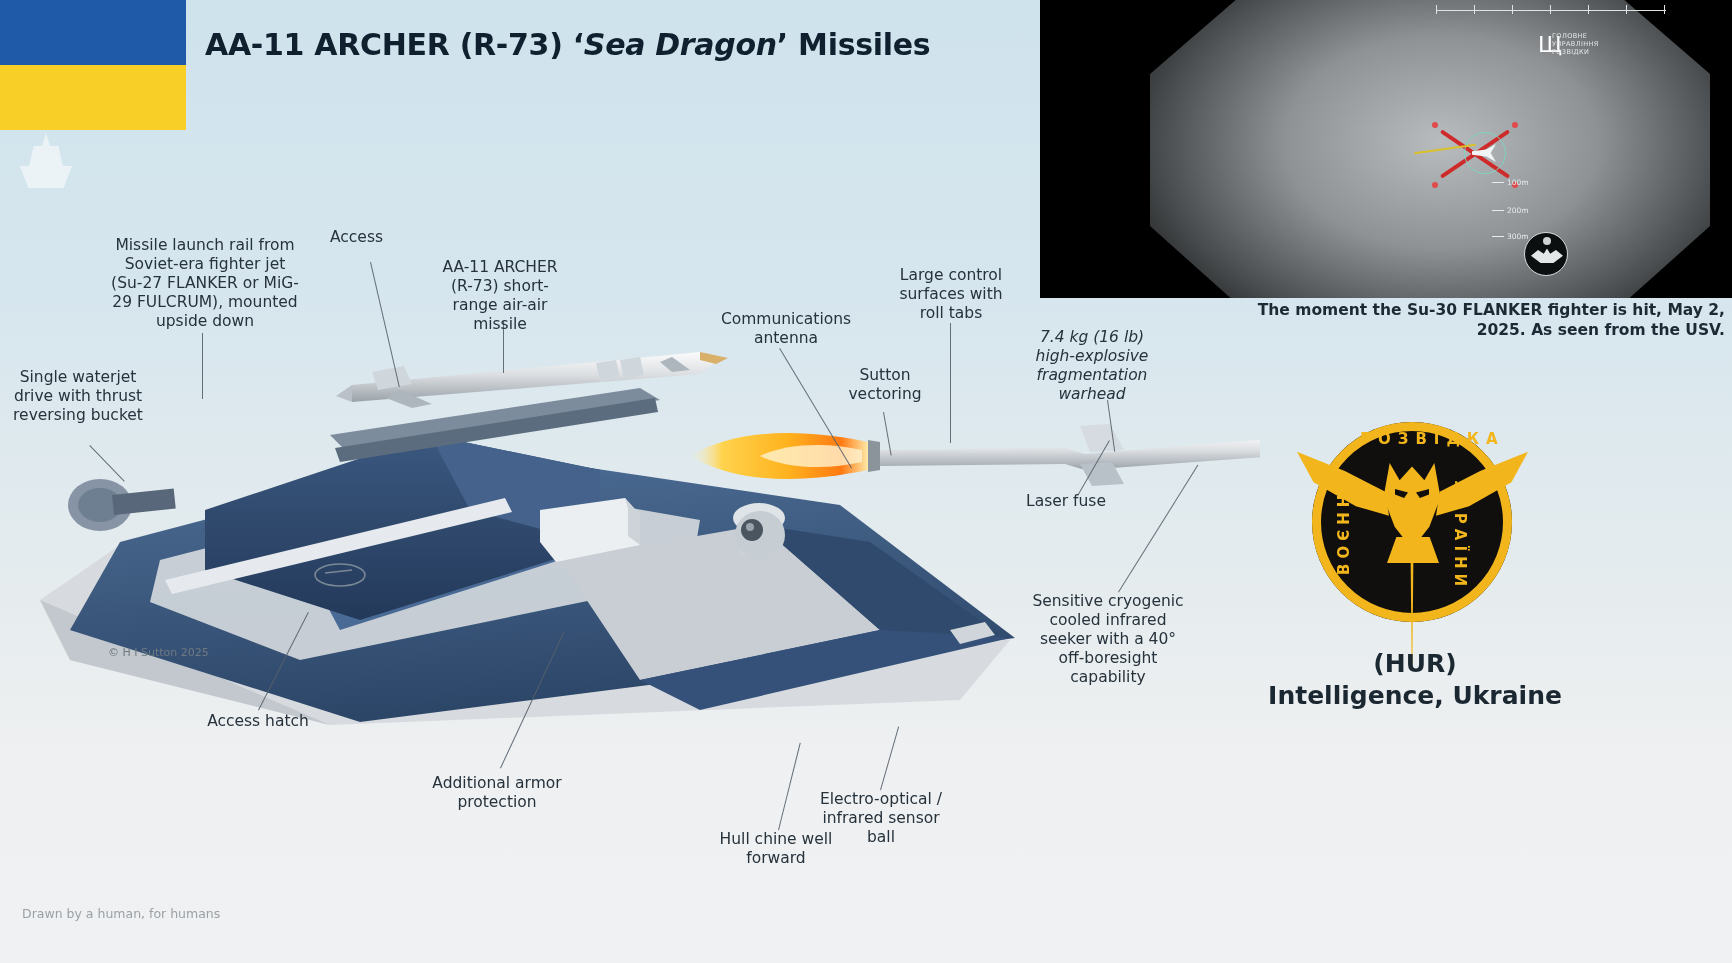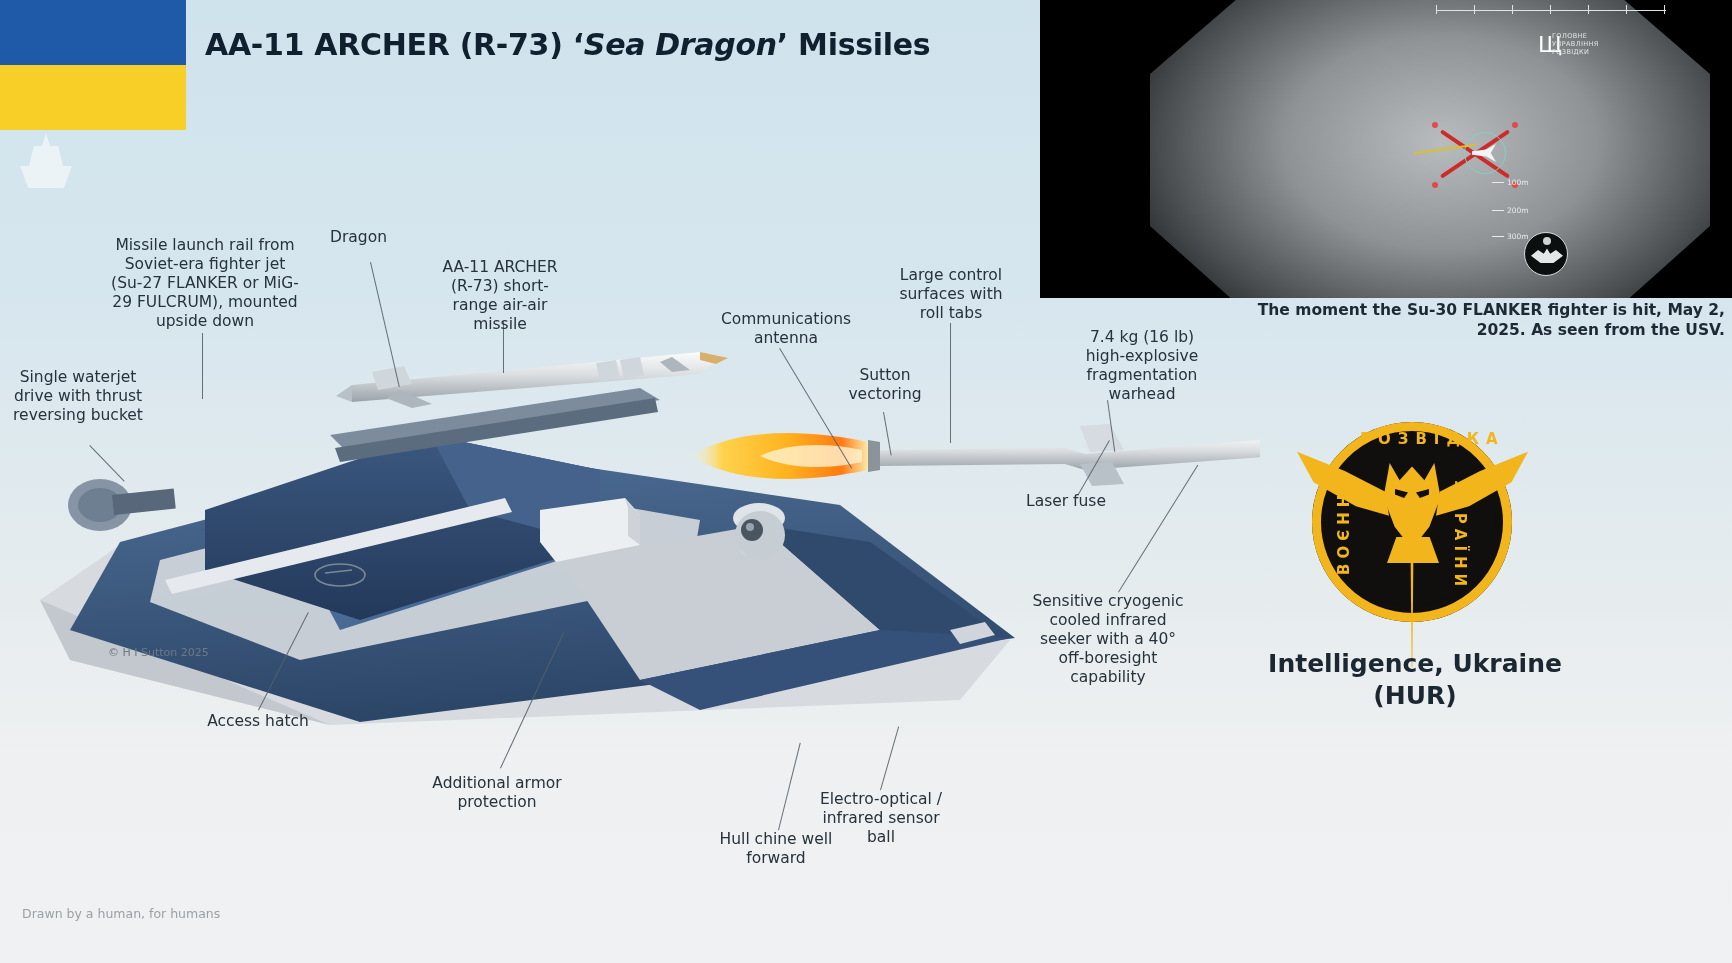--- a/index.html
+++ b/index.html
@@ -261,26 +261,26 @@
 <div class="lead" style="left:1108px;top:400px;width:52px;transform:rotate(82deg);"></div>
 <div class="lead" style="left:1078px;top:494px;width:62px;transform:rotate(-60deg);"></div>
 <div class="lead" style="left:1118px;top:592px;width:150px;transform:rotate(-58deg);"></div>
 <div class="lead" style="left:90px;top:445px;width:50px;transform:rotate(46deg);"></div>
 <div class="lead" style="left:258px;top:710px;width:110px;transform:rotate(-63deg);"></div>
 <div class="lead" style="left:500px;top:768px;width:150px;transform:rotate(-65deg);"></div>
 <div class="lead" style="left:778px;top:830px;width:90px;transform:rotate(-76deg);"></div>
 <div class="lead" style="left:880px;top:790px;width:66px;transform:rotate(-74deg);"></div>
 
 <div class="cl ctr" style="left:110px;top:236px;width:190px;">Missile launch rail from Soviet-era fighter jet (Su-27 FLANKER or MiG-29 FULCRUM), mounted upside down</div>
-<div class="cl lt" style="left:330px;top:228px;width:120px;">Dragon</div>
+<div class="cl lt" style="left:330px;top:228px;width:120px;">Access</div>
 <div class="cl ctr" style="left:432px;top:258px;width:136px;">AA-11 ARCHER (R-73) short-range air-air missile</div>
 <div class="cl ctr" style="left:718px;top:310px;width:136px;">Communications antenna</div>
 <div class="cl ctr" style="left:890px;top:266px;width:122px;">Large control surfaces with roll tabs</div>
 <div class="cl ctr" style="left:840px;top:366px;width:90px;">Sutton vectoring</div>
-<div class="cl ctr" style="left:1072px;top:328px;width:140px;">7.4 kg (16 lb) high-explosive fragmentation warhead</div>
+<div class="cl ctr" style="left:1022px;top:328px;width:140px;font-style:italic;">7.4 kg (16 lb) high-explosive fragmentation warhead</div>
 <div class="cl ctr" style="left:1020px;top:492px;width:92px;">Laser fuse</div>
 <div class="cl ctr" style="left:1032px;top:592px;width:152px;">Sensitive cryogenic cooled infrared seeker with a 40° off-boresight capability</div>
 <div class="cl ctr" style="left:10px;top:368px;width:136px;">Single waterjet drive with thrust reversing bucket</div>
 <div class="cl ctr" style="left:196px;top:712px;width:124px;">Access hatch</div>
 <div class="cl ctr" style="left:426px;top:774px;width:142px;">Additional armor protection</div>
 <div class="cl ctr" style="left:706px;top:830px;width:140px;">Hull chine well forward</div>
 <div class="cl ctr" style="left:812px;top:790px;width:138px;">Electro-optical / infrared sensor ball</div>
 
 <div id="video">
   <div id="vidglow"></div>
@@ -356,19 +356,19 @@
     <i class="r"></i>
   </div>
   <div id="tailfan"></div>
   <div id="sword">
     <div class="hilt"></div>
     <div class="blade"></div>
   </div>
 </div>
 
 <div id="hurcaption">
+  <div>(HUR)</div>
   <div>Intelligence, Ukraine</div>
-  <div>(HUR)</div>
 </div>
 
 <div id="credits">
   <div>Drawn by a human, for humans</div>
 </div>
 
 </body></html>

